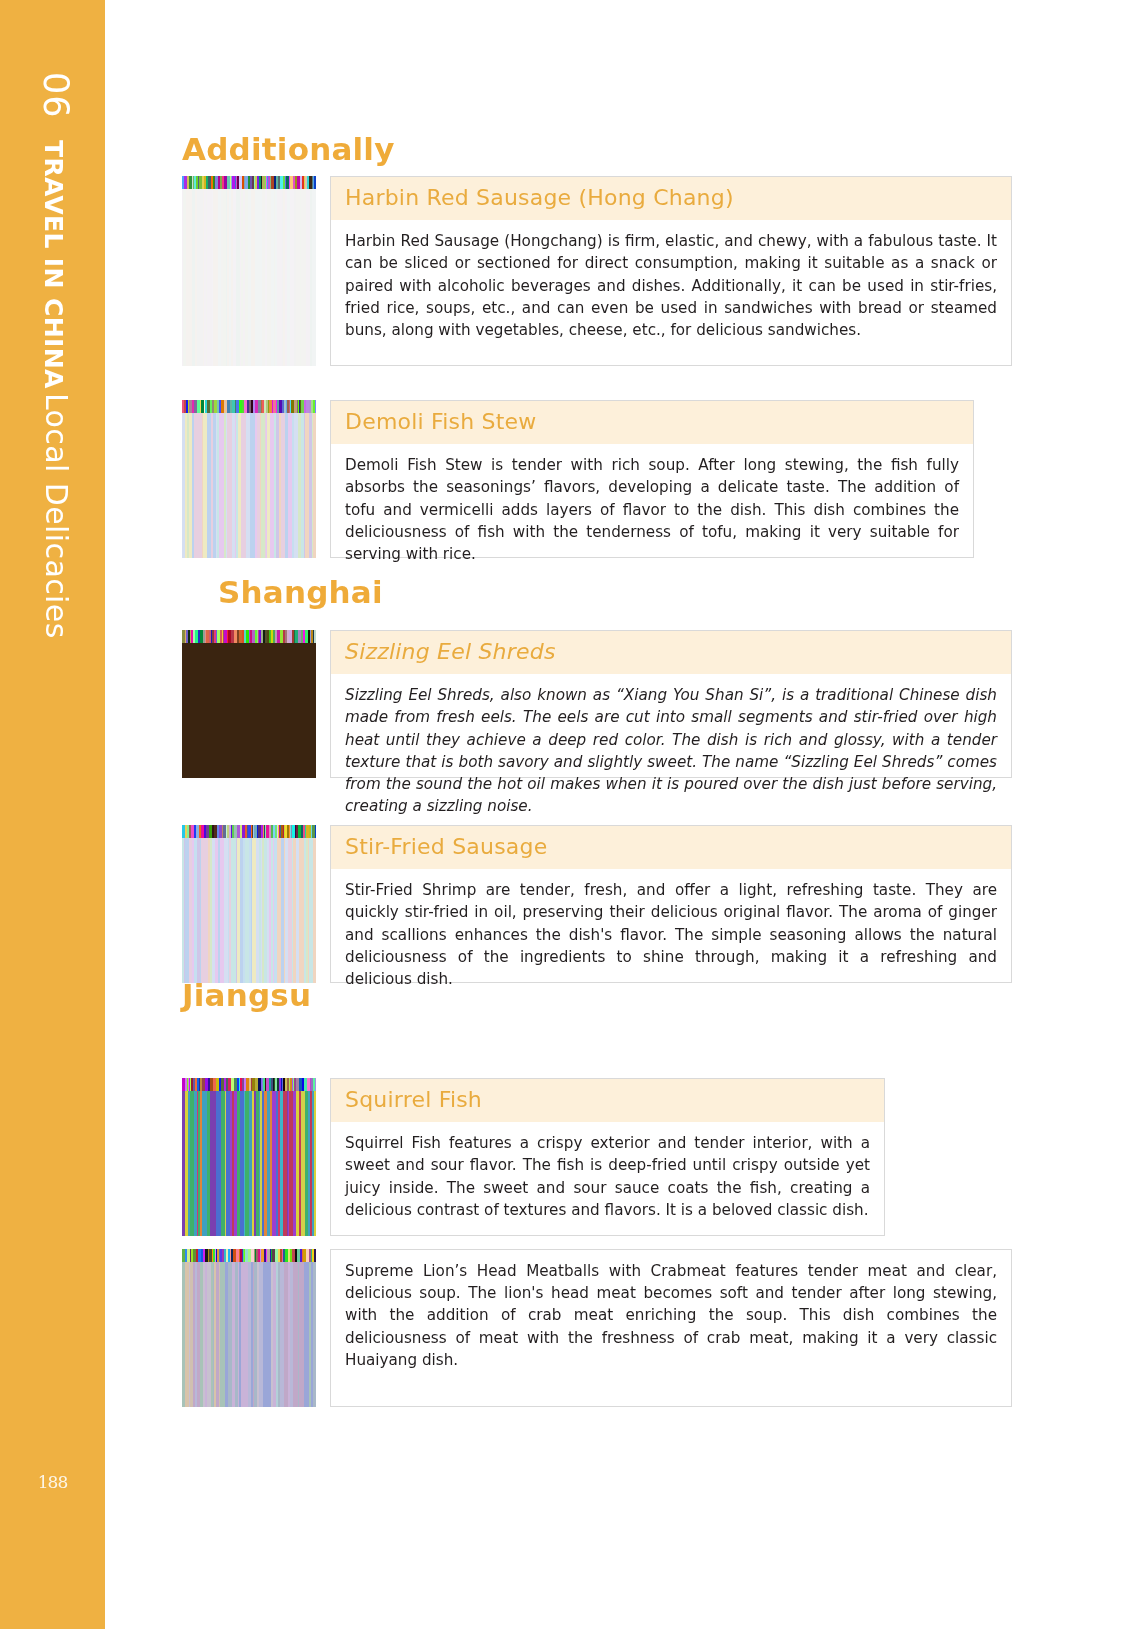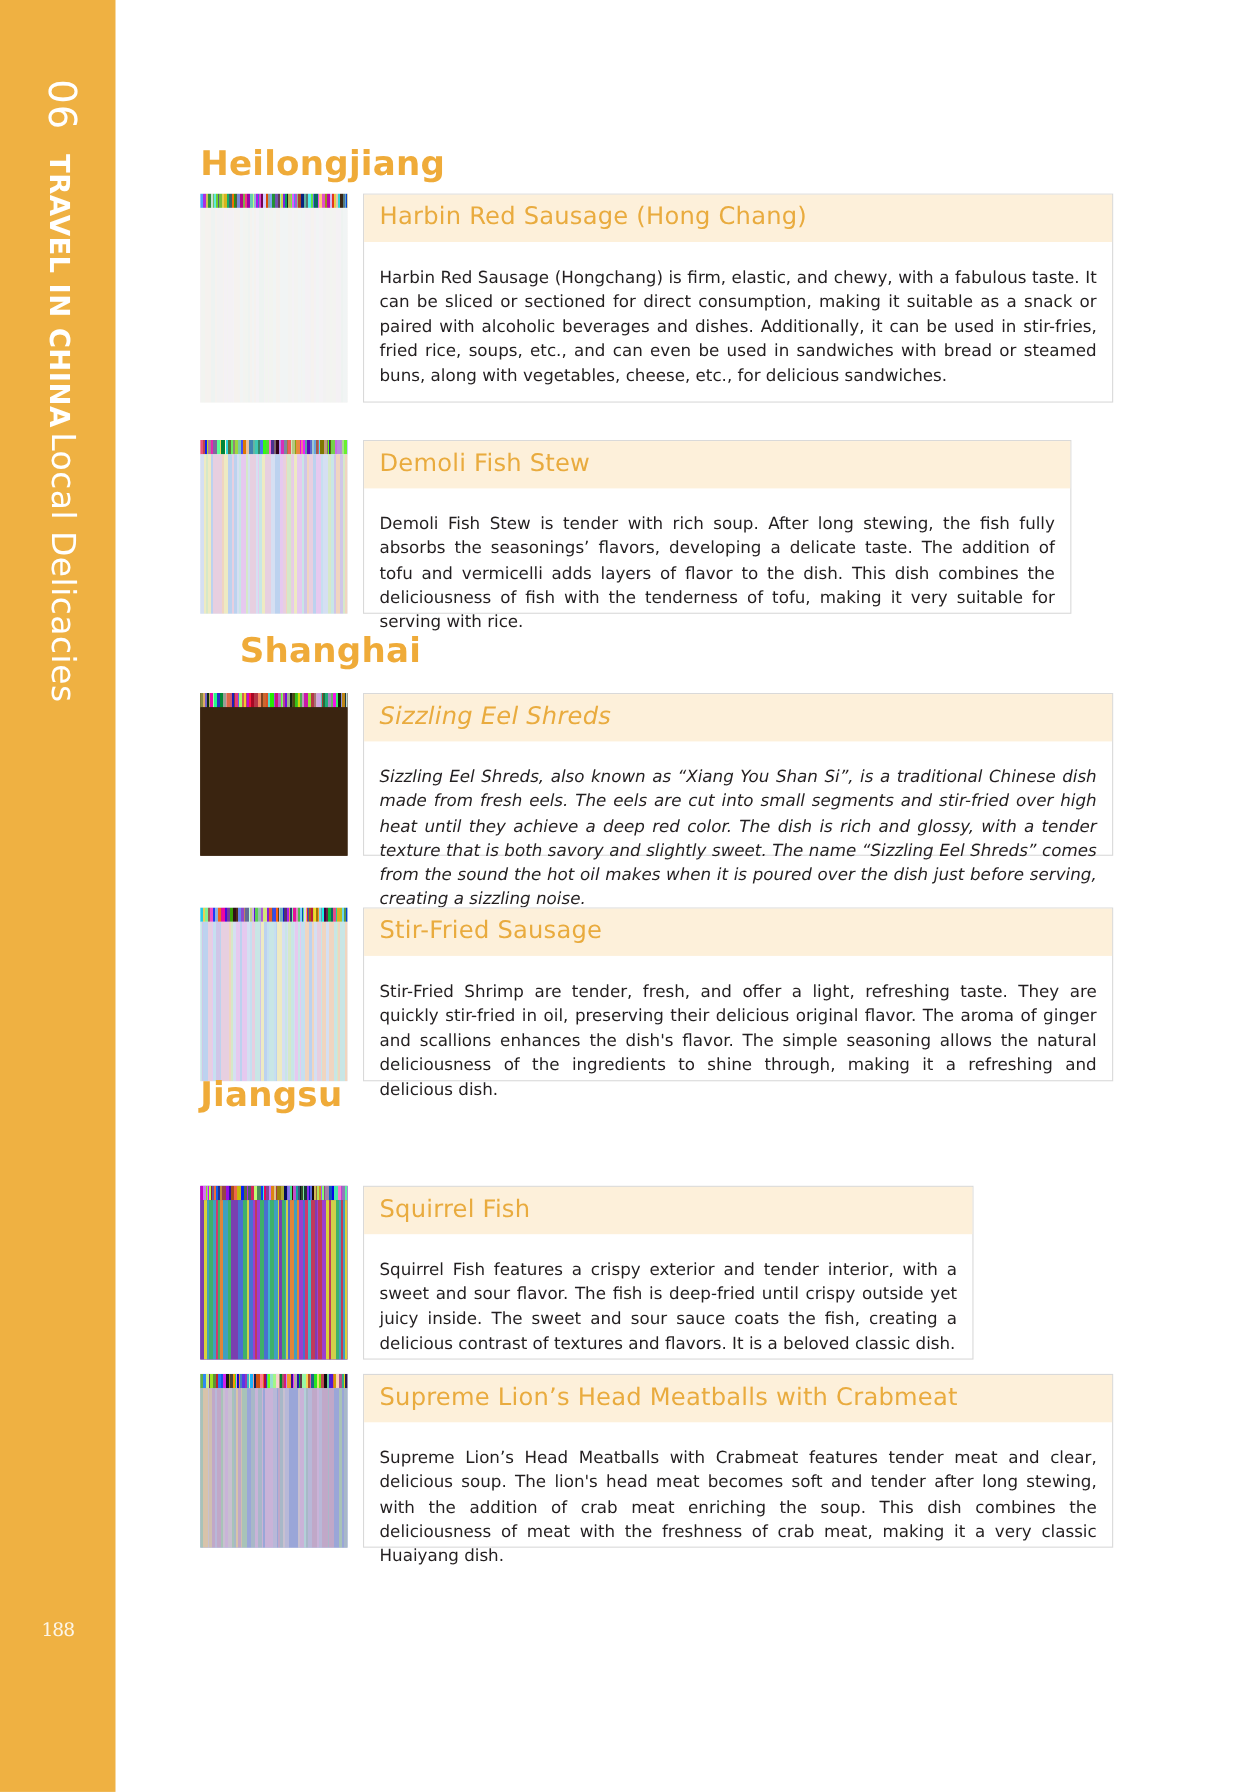--- a/index.html
+++ b/index.html
@@ -129,21 +129,21 @@
   .card-header {
     background: #fdf0da;
     color: #e9ab3e;
     font-size: 22px;
     font-weight: 400;
     letter-spacing: 0.2px;
     padding: 9px 14px 10px 14px;
     line-height: 1.1;
   }
   .card-body {
-    padding: 21px 14px 10px 14px;
+    padding: 10px 14px 10px 14px;
     color: #231f20;
     font-size: 15.2px;
     line-height: 1.46;
     text-align: justify;
     text-justify: inter-word;
     hyphens: none;
   }
 
   
   #row-0 { top: 176px;  width: 830px; height: 190px; }
@@ -160,21 +160,21 @@
   <div id="sidebar-rot">
     <div class="rot-wrap" id="chapter-number">06</div>
     <div class="rot-wrap" id="chapter-title">TRAVEL IN CHINA</div>
     <div class="rot-wrap" id="section-title">Local Delicacies</div>
   </div>
   <div id="page-number">188</div>
 </div>
 
 <div id="content">
 
-  <h1 class="province-heading" id="prov-0">Heilongjiang</h1>
+  <h1 class="province-heading" id="prov-0">Additionally</h1>
 
   <div class="dish-row" id="row-0">
     <div class="thumb" style="background: rgb(245, 245, 243);">
       <div class="noise-band" style="background: linear-gradient(90deg, rgb(78, 161, 254) 0%, rgb(78, 161, 254) 1.77928%, rgb(172, 44, 226) 1.77928%, rgb(172, 44, 226) 3.60231%, rgb(211, 189, 86) 3.60231%, rgb(211, 189, 86) 5.4754%, rgb(49, 148, 59) 5.4754%, rgb(49, 148, 59) 7.50441%, rgb(201, 223, 216) 7.50441%, rgb(201, 223, 216) 8.48052%, rgb(120, 187, 93) 8.48052%, rgb(120, 187, 93) 9.28093%, rgb(94, 235, 222) 9.28093%, rgb(94, 235, 222) 10.3837%, rgb(109, 209, 44) 10.3837%, rgb(109, 209, 44) 11.7384%, rgb(81, 96, 129) 11.7384%, rgb(81, 96, 129) 12.6233%, rgb(119, 192, 57) 12.6233%, rgb(119, 192, 57) 14.9747%, rgb(223, 209, 78) 14.9747%, rgb(223, 209, 78) 16.3595%, rgb(216, 179, 28) 16.3595%, rgb(216, 179, 28) 17.924%, rgb(23, 176, 102) 17.924%, rgb(23, 176, 102) 19.5846%, rgb(65, 97, 102) 19.5846%, rgb(65, 97, 102) 21.444%, rgb(241, 110, 5) 21.444%, rgb(241, 110, 5) 22.7967%, rgb(34, 170, 1) 22.7967%, rgb(34, 170, 1) 23.8501%, rgb(71, 106, 55) 23.8501%, rgb(71, 106, 55) 24.9654%, rgb(122, 137, 217) 24.9654%, rgb(122, 137, 217) 27.0113%, rgb(179, 5, 141) 27.0113%, rgb(179, 5, 141) 28.7153%, rgb(130, 169, 74) 28.7153%, rgb(130, 169, 74) 30.1229%, rgb(244, 51, 132) 30.1229%, rgb(244, 51, 132) 31.6014%, rgb(156, 3, 163) 31.6014%, rgb(156, 3, 163) 33.8327%, rgb(102, 205, 175) 33.8327%, rgb(102, 205, 175) 35.6007%, rgb(202, 254, 126) 35.6007%, rgb(202, 254, 126) 36.7095%, rgb(145, 172, 220) 36.7095%, rgb(145, 172, 220) 37.6521%, rgb(177, 22, 239) 37.6521%, rgb(177, 22, 239) 39.2821%, rgb(62, 116, 205) 39.2821%, rgb(62, 116, 205) 40.0395%, rgb(220, 60, 205) 40.0395%, rgb(220, 60, 205) 41.1971%, rgb(110, 2, 82) 41.1971%, rgb(110, 2, 82) 42.5332%, rgb(211, 203, 255) 42.5332%, rgb(211, 203, 255) 44.4083%, rgb(220, 78, 1) 44.4083%, rgb(220, 78, 1) 46.0731%, rgb(135, 165, 175) 46.0731%, rgb(135, 165, 175) 47.1306%, rgb(124, 167, 235) 47.1306%, rgb(124, 167, 235) 48.9402%, rgb(33, 145, 54) 48.9402%, rgb(33, 145, 54) 50.7682%, rgb(113, 82, 175) 50.7682%, rgb(113, 82, 175) 52.5856%, rgb(96, 62, 84) 52.5856%, rgb(96, 62, 84) 53.8256%, rgb(139, 248, 179) 53.8256%, rgb(139, 248, 179) 54.6393%, rgb(211, 204, 81) 54.6393%, rgb(211, 204, 81) 56.172%, rgb(122, 34, 227) 56.172%, rgb(122, 34, 227) 57.6318%, rgb(2, 155, 99) 57.6318%, rgb(2, 155, 99) 58.8525%, rgb(33, 31, 31) 58.8525%, rgb(33, 31, 31) 59.6268%, rgb(181, 179, 90) 59.6268%, rgb(181, 179, 90) 61.6127%, rgb(120, 236, 80) 61.6127%, rgb(120, 236, 80) 62.6063%, rgb(226, 91, 251) 62.6063%, rgb(226, 91, 251) 63.3779%, rgb(63, 148, 249) 63.3779%, rgb(63, 148, 249) 64.383%, rgb(187, 78, 209) 64.383%, rgb(187, 78, 209) 65.4393%, rgb(134, 186, 134) 65.4393%, rgb(134, 186, 134) 66.5567%, rgb(174, 69, 34) 66.5567%, rgb(174, 69, 34) 68.4077%, rgb(7, 33, 126) 68.4077%, rgb(7, 33, 126) 70.3927%, rgb(93, 178, 160) 70.3927%, rgb(93, 178, 160) 71.8262%, rgb(88, 111, 110) 71.8262%, rgb(88, 111, 110) 73.4647%, rgb(80, 238, 238) 73.4647%, rgb(80, 238, 238) 75.1276%, rgb(102, 226, 69) 75.1276%, rgb(102, 226, 69) 76.8344%, rgb(103, 102, 239) 76.8344%, rgb(103, 102, 239) 77.5111%, rgb(8, 106, 96) 77.5111%, rgb(8, 106, 96) 79.8675%, rgb(229, 75, 244) 79.8675%, rgb(229, 75, 244) 80.7762%, rgb(253, 200, 119) 80.7762%, rgb(253, 200, 119) 82.668%, rgb(229, 78, 200) 82.668%, rgb(229, 78, 200) 84.4727%, rgb(160, 143, 21) 84.4727%, rgb(160, 143, 21) 86.1499%, rgb(190, 6, 167) 86.1499%, rgb(190, 6, 167) 88.3885%, rgb(210, 186, 243) 88.3885%, rgb(210, 186, 243) 89.5071%, rgb(227, 51, 31) 89.5071%, rgb(227, 51, 31) 91.0532%, rgb(232, 204, 68) 91.0532%, rgb(232, 204, 68) 92.0572%, rgb(219, 198, 178) 92.0572%, rgb(219, 198, 178) 93.239%, rgb(50, 212, 210) 93.239%, rgb(50, 212, 210) 95.1051%, rgb(57, 39, 21) 95.1051%, rgb(57, 39, 21) 97.0822%, rgb(88, 122, 126) 97.0822%, rgb(88, 122, 126) 98.1228%, rgb(83, 160, 231) 98.1228%, rgb(83, 160, 231) 98.8354%, rgb(10, 64, 199) 98.8354%, rgb(10, 64, 199) 99.7715%, rgb(163, 145, 29) 99.7715%, rgb(163, 145, 29) 100%);"></div>
       <div class="stripes" style="background: linear-gradient(90deg, rgb(244, 241, 244) 0%, rgb(244, 241, 244) 0.851451%, rgb(242, 244, 240) 0.851451%, rgb(242, 244, 240) 2.94069%, rgb(245, 242, 239) 2.94069%, rgb(245, 242, 239) 4.42415%, rgb(245, 242, 239) 4.42415%, rgb(245, 242, 239) 7.53418%, rgb(238, 243, 241) 7.53418%, rgb(238, 243, 241) 9.70162%, rgb(245, 242, 239) 9.70162%, rgb(245, 242, 239) 11.1706%, rgb(242, 242, 242) 11.1706%, rgb(242, 242, 242) 12.5173%, rgb(242, 242, 242) 12.5173%, rgb(242, 242, 242) 15.449%, rgb(245, 242, 239) 15.449%, rgb(245, 242, 239) 16.299%, rgb(244, 241, 244) 16.299%, rgb(244, 241, 244) 17.9522%, rgb(243, 243, 241) 17.9522%, rgb(243, 243, 241) 18.9329%, rgb(244, 241, 244) 18.9329%, rgb(244, 241, 244) 22.0875%, rgb(244, 242, 245) 22.0875%, rgb(244, 242, 245) 23.1655%, rgb(245, 242, 239) 23.1655%, rgb(245, 242, 239) 24.5884%, rgb(245, 242, 239) 24.5884%, rgb(245, 242, 239) 26.7397%, rgb(241, 244, 244) 26.7397%, rgb(241, 244, 244) 28.9676%, rgb(243, 243, 241) 28.9676%, rgb(243, 243, 241) 30.3256%, rgb(242, 244, 240) 30.3256%, rgb(242, 244, 240) 32.7023%, rgb(238, 243, 241) 32.7023%, rgb(238, 243, 241) 33.5177%, rgb(245, 242, 239) 33.5177%, rgb(245, 242, 239) 35.3642%, rgb(241, 244, 244) 35.3642%, rgb(241, 244, 244) 36.7174%, rgb(245, 242, 239) 36.7174%, rgb(245, 242, 239) 37.9959%, rgb(244, 242, 245) 37.9959%, rgb(244, 242, 245) 40.1342%, rgb(238, 243, 241) 40.1342%, rgb(238, 243, 241) 43.0024%, rgb(244, 241, 244) 43.0024%, rgb(244, 241, 244) 44.0689%, rgb(242, 244, 240) 44.0689%, rgb(242, 244, 240) 45.7594%, rgb(244, 241, 244) 45.7594%, rgb(244, 241, 244) 46.6979%, rgb(242, 244, 240) 46.6979%, rgb(242, 244, 240) 49.2095%, rgb(241, 244, 244) 49.2095%, rgb(241, 244, 244) 51.3884%, rgb(245, 242, 239) 51.3884%, rgb(245, 242, 239) 52.899%, rgb(245, 242, 239) 52.899%, rgb(245, 242, 239) 54.3583%, rgb(241, 244, 244) 54.3583%, rgb(241, 244, 244) 58.5185%, rgb(241, 244, 244) 58.5185%, rgb(241, 244, 244) 59.7725%, rgb(243, 243, 241) 59.7725%, rgb(243, 243, 241) 62.1847%, rgb(244, 242, 245) 62.1847%, rgb(244, 242, 245) 63.318%, rgb(243, 243, 241) 63.318%, rgb(243, 243, 241) 66.0554%, rgb(241, 244, 244) 66.0554%, rgb(241, 244, 244) 68.3634%, rgb(242, 244, 240) 68.3634%, rgb(242, 244, 240) 69.2535%, rgb(241, 244, 244) 69.2535%, rgb(241, 244, 244) 71.0529%, rgb(244, 241, 244) 71.0529%, rgb(244, 241, 244) 74.4921%, rgb(242, 242, 242) 74.4921%, rgb(242, 242, 242) 75.2532%, rgb(245, 242, 239) 75.2532%, rgb(245, 242, 239) 77.1471%, rgb(244, 241, 244) 77.1471%, rgb(244, 241, 244) 78.519%, rgb(241, 244, 244) 78.519%, rgb(241, 244, 244) 80.7793%, rgb(244, 242, 245) 80.7793%, rgb(244, 242, 245) 82.0021%, rgb(244, 242, 245) 82.0021%, rgb(244, 242, 245) 83.5008%, rgb(242, 242, 242) 83.5008%, rgb(242, 242, 242) 85.1339%, rgb(243, 243, 241) 85.1339%, rgb(243, 243, 241) 88.126%, rgb(242, 244, 240) 88.126%, rgb(242, 244, 240) 89.1272%, rgb(243, 243, 241) 89.1272%, rgb(243, 243, 241) 91.0811%, rgb(243, 243, 241) 91.0811%, rgb(243, 243, 241) 92.4688%, rgb(244, 241, 244) 92.4688%, rgb(244, 241, 244) 95.2436%, rgb(238, 243, 241) 95.2436%, rgb(238, 243, 241) 96.9467%, rgb(241, 244, 244) 96.9467%, rgb(241, 244, 244) 98.1191%, rgb(241, 244, 244) 98.1191%, rgb(241, 244, 244) 99.8416%, rgb(242, 242, 242) 99.8416%, rgb(242, 242, 242) 100%);"></div>
     </div>
     <div class="card">
       <div class="card-header">Harbin Red Sausage (Hong Chang)</div>
       <div class="card-body">Harbin Red Sausage (Hongchang) is firm, elastic, and chewy, with a fabulous taste. It can be sliced or sectioned for direct consumption, making it suitable as a snack or paired with alcoholic beverages and dishes. Additionally, it can be used in stir-fries, fried rice, soups, etc., and can even be used in sandwiches with bread or steamed buns, along with vegetables, cheese, etc., for delicious sandwiches.</div>
     </div>
@@ -227,18 +227,17 @@
       <div class="card-body">Squirrel Fish features a crispy exterior and tender interior, with a sweet and sour flavor. The fish is deep-fried until crispy outside yet juicy inside. The sweet and sour sauce coats the fish, creating a delicious contrast of textures and flavors. It is a beloved classic dish.</div>
     </div>
   </div>
 
   <div class="dish-row" id="row-5">
     <div class="thumb" style="background: rgb(170, 180, 221);">
       <div class="noise-band" style="background: linear-gradient(90deg, rgb(95, 179, 71) 0%, rgb(95, 179, 71) 2.18833%, rgb(47, 137, 242) 2.18833%, rgb(47, 137, 242) 4.00404%, rgb(205, 242, 136) 4.00404%, rgb(205, 242, 136) 5.71435%, rgb(104, 40, 109) 5.71435%, rgb(104, 40, 109) 6.66113%, rgb(158, 228, 35) 6.66113%, rgb(158, 228, 35) 8.41059%, rgb(92, 148, 53) 8.41059%, rgb(92, 148, 53) 10.5055%, rgb(193, 31, 50) 10.5055%, rgb(193, 31, 50) 11.7385%, rgb(33, 120, 246) 11.7385%, rgb(33, 120, 246) 14.1146%, rgb(20, 89, 228) 14.1146%, rgb(20, 89, 228) 15.3193%, rgb(207, 30, 237) 15.3193%, rgb(207, 30, 237) 17.3139%, rgb(23, 27, 23) 17.3139%, rgb(23, 27, 23) 19.4647%, rgb(176, 143, 8) 19.4647%, rgb(176, 143, 8) 20.1887%, rgb(82, 72, 56) 20.1887%, rgb(82, 72, 56) 22.5188%, rgb(252, 153, 0) 22.5188%, rgb(252, 153, 0) 23.3751%, rgb(51, 235, 50) 23.3751%, rgb(51, 235, 50) 24.405%, rgb(215, 139, 253) 24.405%, rgb(215, 139, 253) 25.2502%, rgb(18, 13, 189) 25.2502%, rgb(18, 13, 189) 26.147%, rgb(224, 152, 51) 26.147%, rgb(224, 152, 51) 27.2704%, rgb(71, 125, 193) 27.2704%, rgb(71, 125, 193) 28.135%, rgb(88, 54, 234) 28.135%, rgb(88, 54, 234) 30.2202%, rgb(155, 55, 181) 30.2202%, rgb(155, 55, 181) 31.6321%, rgb(50, 188, 203) 31.6321%, rgb(50, 188, 203) 33.1146%, rgb(227, 239, 176) 33.1146%, rgb(227, 239, 176) 34.0827%, rgb(27, 178, 249) 34.0827%, rgb(27, 178, 249) 35.7156%, rgb(249, 148, 149) 35.7156%, rgb(249, 148, 149) 36.4866%, rgb(14, 39, 93) 36.4866%, rgb(14, 39, 93) 38.0755%, rgb(208, 80, 17) 38.0755%, rgb(208, 80, 17) 40.4718%, rgb(254, 124, 143) 40.4718%, rgb(254, 124, 143) 42.5189%, rgb(218, 114, 27) 42.5189%, rgb(218, 114, 27) 43.6216%, rgb(187, 0, 70) 43.6216%, rgb(187, 0, 70) 44.4583%, rgb(60, 52, 186) 44.4583%, rgb(60, 52, 186) 45.3013%, rgb(75, 222, 133) 45.3013%, rgb(75, 222, 133) 45.9445%, rgb(109, 254, 14) 45.9445%, rgb(109, 254, 14) 47.0643%, rgb(148, 222, 207) 47.0643%, rgb(148, 222, 207) 49.4387%, rgb(161, 247, 134) 49.4387%, rgb(161, 247, 134) 51.5305%, rgb(249, 208, 207) 51.5305%, rgb(249, 208, 207) 53.423%, rgb(153, 154, 115) 53.423%, rgb(153, 154, 115) 54.3201%, rgb(1, 131, 41) 54.3201%, rgb(1, 131, 41) 55.4052%, rgb(161, 96, 98) 55.4052%, rgb(161, 96, 98) 56.9963%, rgb(214, 20, 129) 56.9963%, rgb(214, 20, 129) 58.0956%, rgb(195, 134, 255) 58.0956%, rgb(195, 134, 255) 59.2252%, rgb(239, 158, 44) 59.2252%, rgb(239, 158, 44) 61.3941%, rgb(57, 13, 149) 61.3941%, rgb(57, 13, 149) 62.7185%, rgb(235, 57, 253) 62.7185%, rgb(235, 57, 253) 63.7597%, rgb(187, 169, 160) 63.7597%, rgb(187, 169, 160) 65.9557%, rgb(44, 15, 180) 65.9557%, rgb(44, 15, 180) 66.6954%, rgb(13, 168, 63) 66.6954%, rgb(13, 168, 63) 67.5337%, rgb(93, 61, 73) 67.5337%, rgb(93, 61, 73) 69.3578%, rgb(152, 248, 165) 69.3578%, rgb(152, 248, 165) 71.6178%, rgb(245, 211, 86) 71.6178%, rgb(245, 211, 86) 73.1582%, rgb(188, 80, 40) 73.1582%, rgb(188, 80, 40) 74.6823%, rgb(236, 86, 169) 74.6823%, rgb(236, 86, 169) 75.5037%, rgb(27, 102, 139) 75.5037%, rgb(27, 102, 139) 76.9605%, rgb(41, 229, 31) 76.9605%, rgb(41, 229, 31) 79.2883%, rgb(223, 231, 112) 79.2883%, rgb(223, 231, 112) 80.3436%, rgb(112, 225, 15) 80.3436%, rgb(112, 225, 15) 82.1907%, rgb(189, 72, 81) 82.1907%, rgb(189, 72, 81) 84.2786%, rgb(13, 14, 12) 84.2786%, rgb(13, 14, 12) 86.1128%, rgb(105, 203, 160) 86.1128%, rgb(105, 203, 160) 87.6924%, rgb(79, 29, 212) 87.6924%, rgb(79, 29, 212) 89.8471%, rgb(230, 101, 54) 89.8471%, rgb(230, 101, 54) 90.6646%, rgb(206, 159, 7) 90.6646%, rgb(206, 159, 7) 92.211%, rgb(254, 207, 184) 92.211%, rgb(254, 207, 184) 94.4497%, rgb(173, 81, 139) 94.4497%, rgb(173, 81, 139) 95.9313%, rgb(51, 177, 128) 95.9313%, rgb(51, 177, 128) 97.2477%, rgb(241, 210, 20) 97.2477%, rgb(241, 210, 20) 98.2968%, rgb(44, 21, 80) 98.2968%, rgb(44, 21, 80) 100%);"></div>
       <div class="stripes" style="background: linear-gradient(90deg, rgb(168, 195, 184) 0%, rgb(168, 195, 184) 2.06899%, rgb(216, 195, 170) 2.06899%, rgb(216, 195, 170) 5.23024%, rgb(200, 192, 208) 5.23024%, rgb(200, 192, 208) 6.24732%, rgb(208, 192, 176) 6.24732%, rgb(208, 192, 176) 7.93616%, rgb(192, 168, 200) 7.93616%, rgb(192, 168, 200) 9.88933%, rgb(184, 184, 216) 9.88933%, rgb(184, 184, 216) 11.2703%, rgb(192, 168, 200) 11.2703%, rgb(192, 168, 200) 13.7816%, rgb(168, 195, 184) 13.7816%, rgb(168, 195, 184) 15.4183%, rgb(200, 192, 208) 15.4183%, rgb(200, 192, 208) 17.0213%, rgb(201, 179, 216) 17.0213%, rgb(201, 179, 216) 18.9738%, rgb(200, 192, 208) 18.9738%, rgb(200, 192, 208) 21.4454%, rgb(168, 195, 184) 21.4454%, rgb(168, 195, 184) 23.1164%, rgb(168, 184, 200) 23.1164%, rgb(168, 184, 200) 24.102%, rgb(216, 195, 170) 24.102%, rgb(216, 195, 170) 25.486%, rgb(192, 168, 200) 25.486%, rgb(192, 168, 200) 27.8117%, rgb(208, 192, 176) 27.8117%, rgb(208, 192, 176) 28.56%, rgb(168, 195, 184) 28.56%, rgb(168, 195, 184) 31.9313%, rgb(154, 166, 216) 31.9313%, rgb(154, 166, 216) 33.5647%, rgb(154, 166, 216) 33.5647%, rgb(154, 166, 216) 34.3683%, rgb(168, 184, 200) 34.3683%, rgb(168, 184, 200) 37.0062%, rgb(201, 179, 216) 37.0062%, rgb(201, 179, 216) 39.4458%, rgb(168, 184, 200) 39.4458%, rgb(168, 184, 200) 41.7621%, rgb(201, 179, 216) 41.7621%, rgb(201, 179, 216) 42.6672%, rgb(154, 166, 216) 42.6672%, rgb(154, 166, 216) 44.2638%, rgb(201, 179, 216) 44.2638%, rgb(201, 179, 216) 47.7538%, rgb(201, 179, 216) 47.7538%, rgb(201, 179, 216) 49.3704%, rgb(184, 184, 216) 49.3704%, rgb(184, 184, 216) 51.8234%, rgb(154, 166, 216) 51.8234%, rgb(154, 166, 216) 53.0704%, rgb(192, 168, 200) 53.0704%, rgb(192, 168, 200) 54.0569%, rgb(168, 184, 200) 54.0569%, rgb(168, 184, 200) 56.0717%, rgb(200, 192, 208) 56.0717%, rgb(200, 192, 208) 57.6577%, rgb(184, 184, 216) 57.6577%, rgb(184, 184, 216) 60.247%, rgb(154, 166, 216) 60.247%, rgb(154, 166, 216) 61.8793%, rgb(154, 166, 216) 61.8793%, rgb(154, 166, 216) 63.1545%, rgb(154, 166, 216) 63.1545%, rgb(154, 166, 216) 66.1789%, rgb(200, 192, 208) 66.1789%, rgb(200, 192, 208) 67.6551%, rgb(201, 179, 216) 67.6551%, rgb(201, 179, 216) 70.3768%, rgb(179, 208, 216) 70.3768%, rgb(179, 208, 216) 71.8606%, rgb(168, 184, 200) 71.8606%, rgb(168, 184, 200) 73.1172%, rgb(184, 184, 216) 73.1172%, rgb(184, 184, 216) 75.8062%, rgb(192, 168, 200) 75.8062%, rgb(192, 168, 200) 77.2967%, rgb(192, 168, 200) 77.2967%, rgb(192, 168, 200) 79.4073%, rgb(201, 179, 216) 79.4073%, rgb(201, 179, 216) 80.8749%, rgb(184, 184, 216) 80.8749%, rgb(184, 184, 216) 82.7121%, rgb(192, 168, 200) 82.7121%, rgb(192, 168, 200) 86.6993%, rgb(168, 184, 200) 86.6993%, rgb(168, 184, 200) 87.5652%, rgb(192, 168, 200) 87.5652%, rgb(192, 168, 200) 90.7269%, rgb(154, 166, 216) 90.7269%, rgb(154, 166, 216) 92.7858%, rgb(154, 166, 216) 92.7858%, rgb(154, 166, 216) 94.4543%, rgb(168, 195, 184) 94.4543%, rgb(168, 195, 184) 96.1037%, rgb(154, 166, 216) 96.1037%, rgb(154, 166, 216) 97.7957%, rgb(168, 184, 200) 97.7957%, rgb(168, 184, 200) 100%);"></div>
     </div>
     <div class="card">
-      <div class="card-header">Supreme Lion’s Head Meatballs with Crabmeat</div>
       <div class="card-body">Supreme Lion’s Head Meatballs with Crabmeat features tender meat and clear, delicious soup. The lion's head meat becomes soft and tender after long stewing, with the addition of crab meat enriching the soup. This dish combines the deliciousness of meat with the freshness of crab meat, making it a very classic Huaiyang dish.</div>
     </div>
   </div>
 
 </div>
 
 </body></html>

